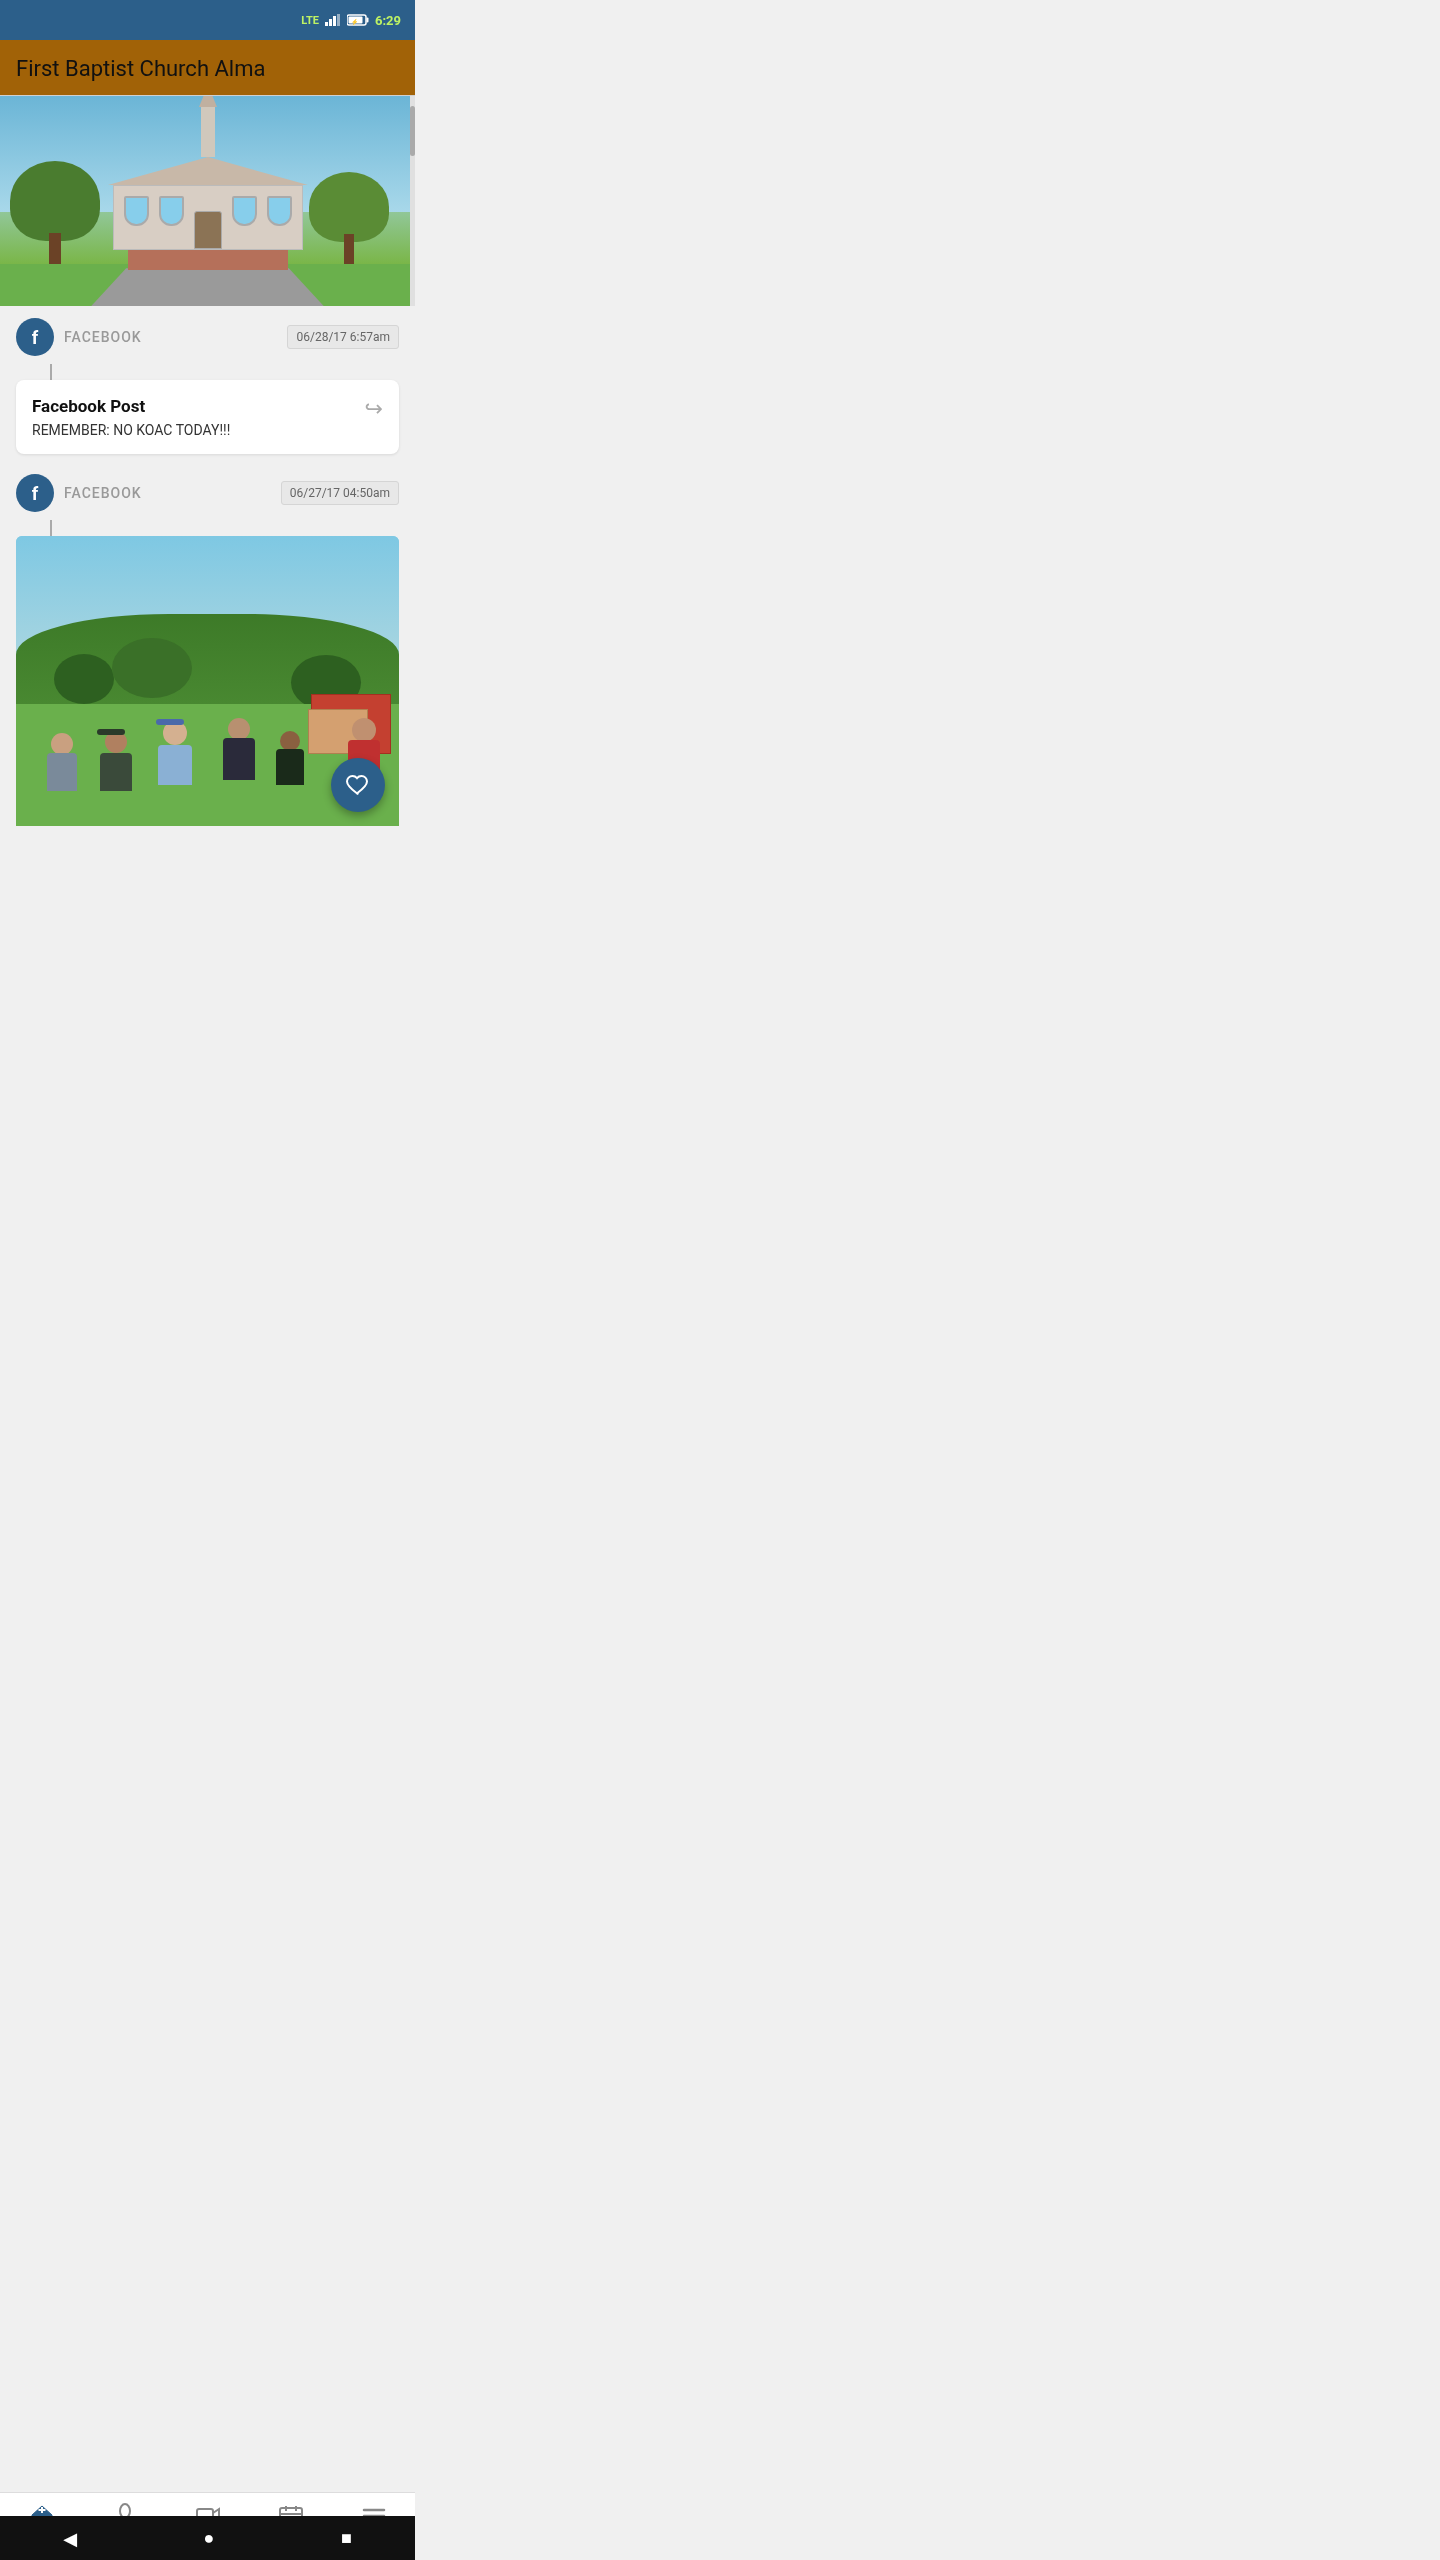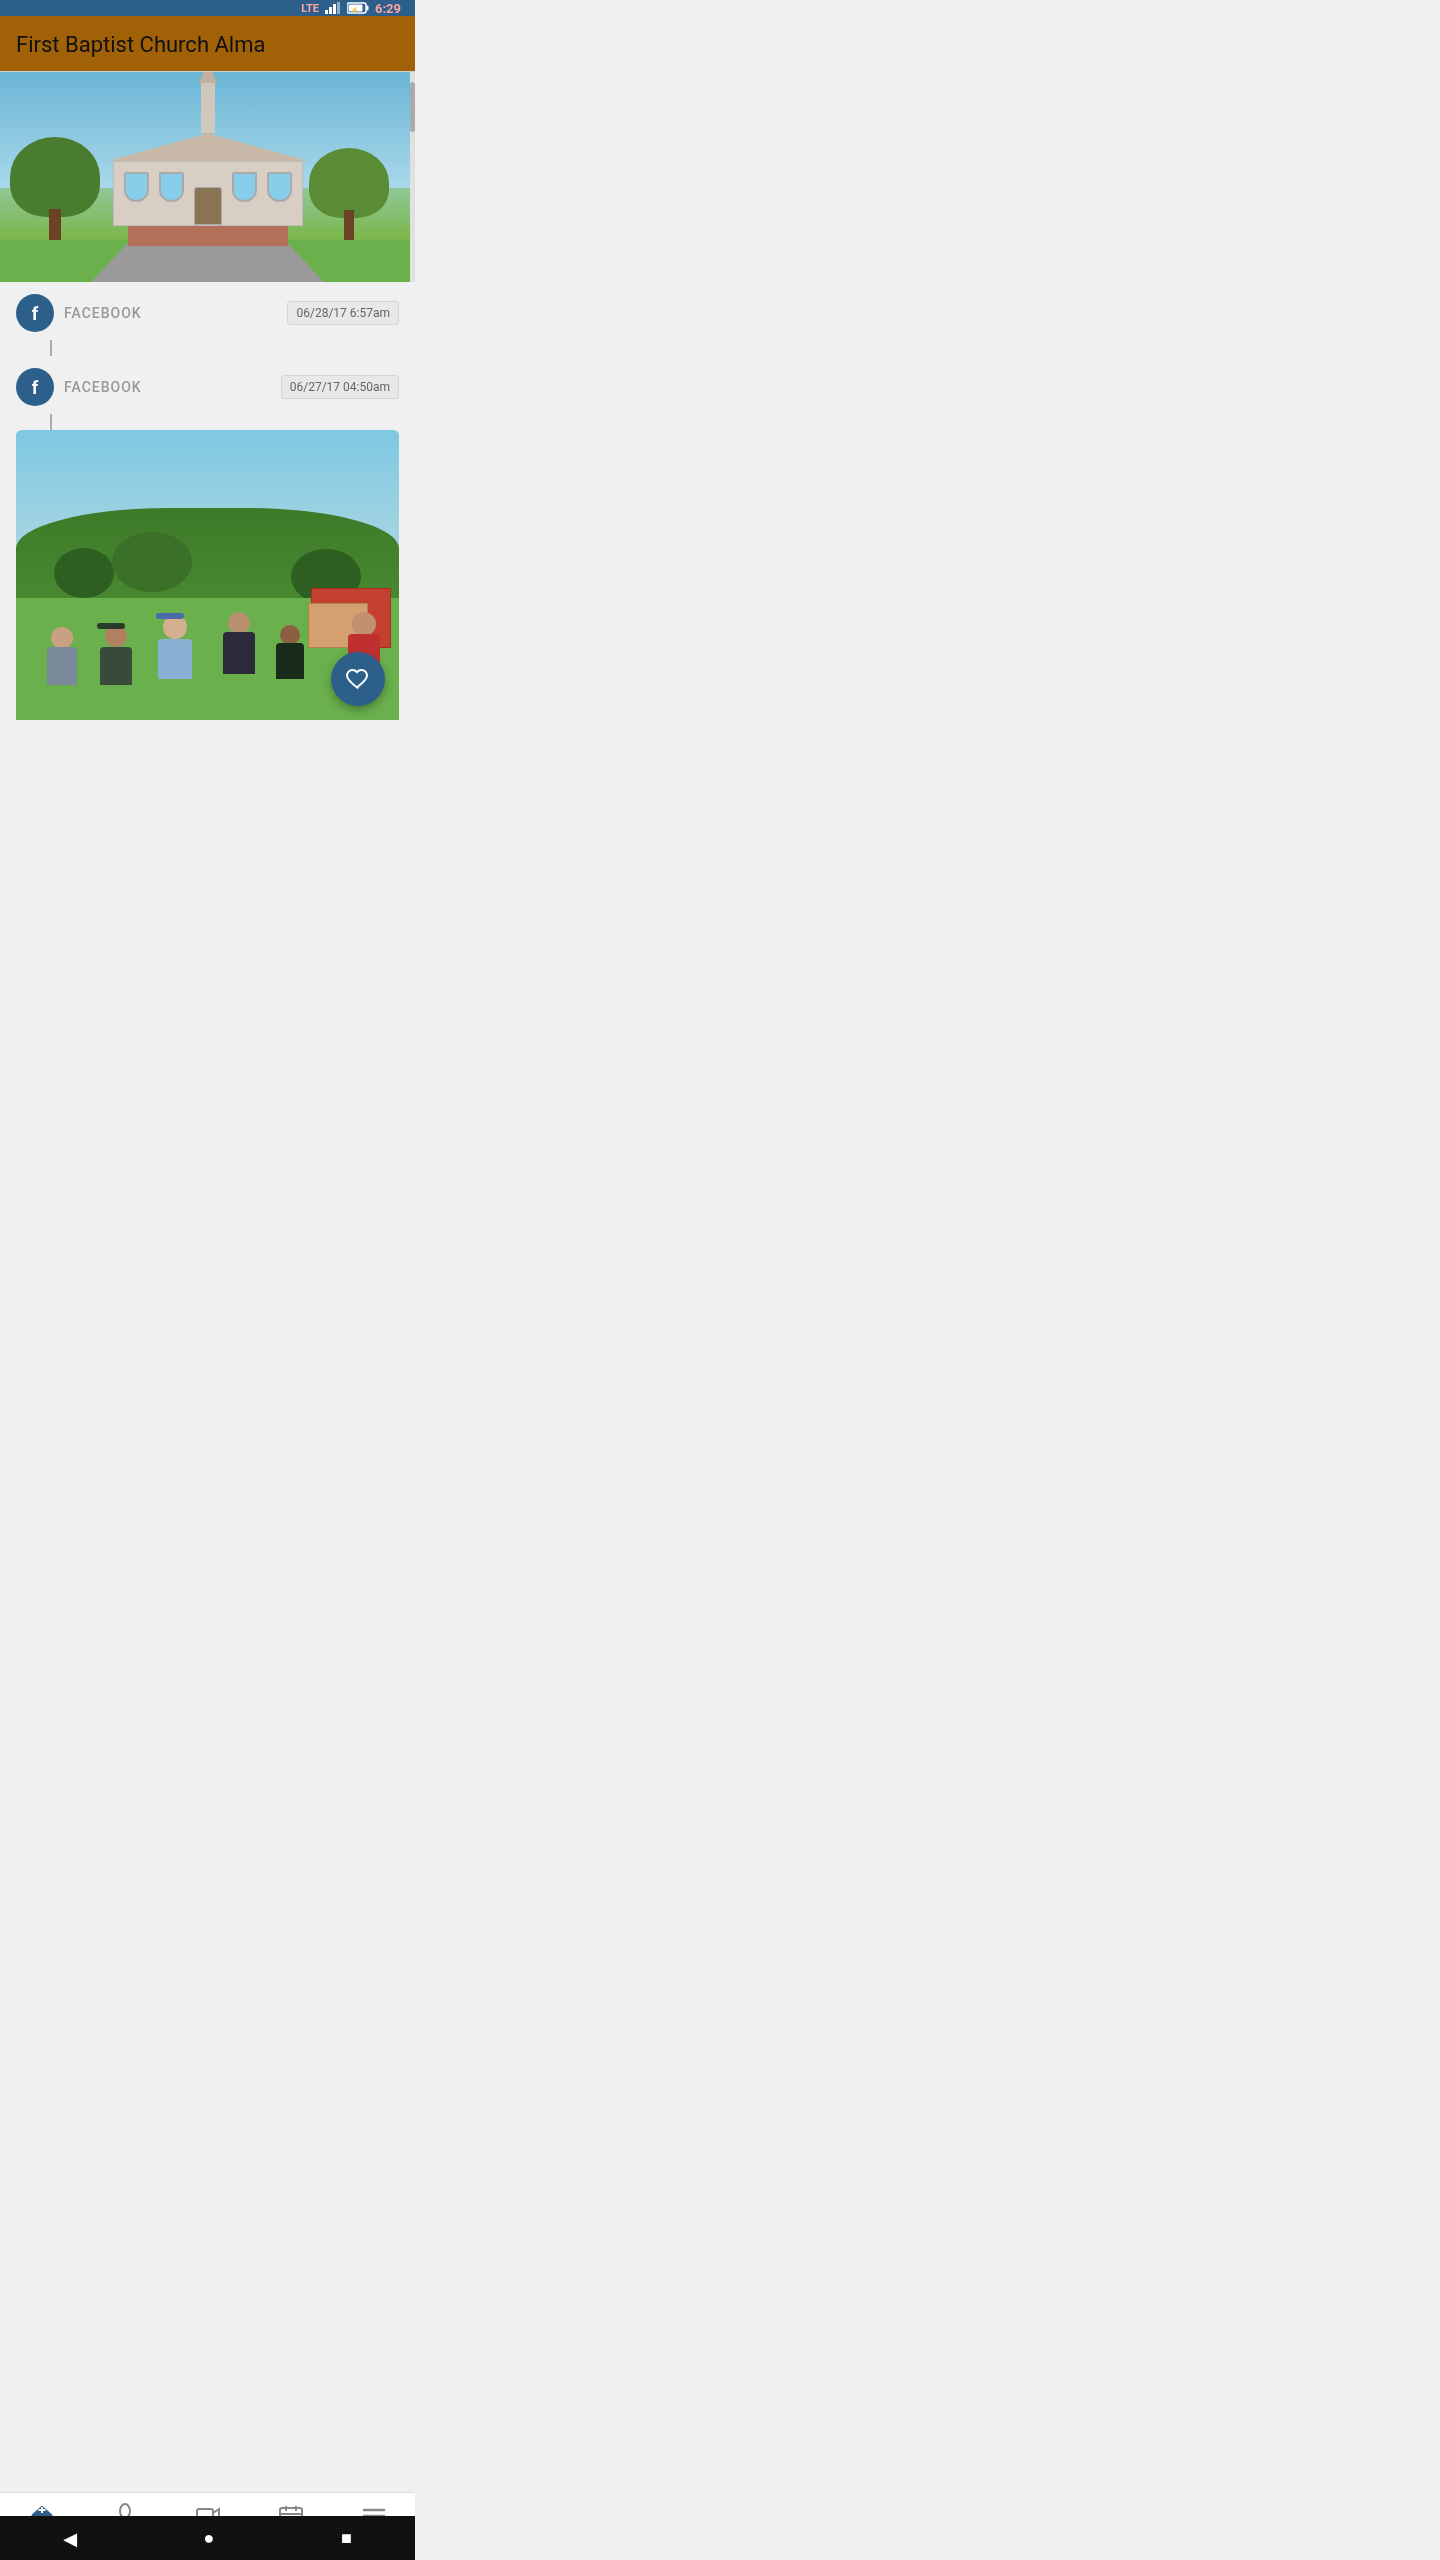--- a/index.html
+++ b/index.html
@@ -9,29 +9,29 @@
       min-height: 900px;
       font-family: 'Roboto', Arial, sans-serif;
       background: #f0f0f0;
       overflow-x: hidden;
       position: relative;
     }
 
     
     .status-bar {
       background: #2c5f8a;
-      color: #fca5a5;
+      color: #bef264;
       display: flex;
       justify-content: flex-end;
       align-items: center;
       padding: 6px 14px;
       gap: 6px;
       font-size: 13px;
       font-weight: bold;
-      height: 16px;
+      height: 40px;
     }
     .status-bar .lte { font-size: 11px; font-weight: bold; }
 
     
     .app-header {
       background: #a16207;
       padding: 16px 16px 14px 16px;
       border-bottom: 1px solid #d0d0d0;
     }
     .app-header h1 {
@@ -303,20 +303,27 @@
 
   <div class="feed-item">
     <div class="feed-meta">
       <div class="feed-meta-left">
         <div class="fb-icon">f</div>
         <span class="feed-source">FACEBOOK</span>
       </div>
       <span class="feed-timestamp">06/28/17 6:57am</span>
     </div>
     <div class="timeline-line"></div>
+    <div class="post-card">
+      <div class="post-card-content">
+        <div class="post-title">Facebook Post</div>
+        <div class="post-body">REMEMBER: NO KOAC TODAY!!!</div>
+      </div>
+      <div class="share-icon">↪</div>
+    </div>
   </div>
 
   <div class="feed-item">
     <div class="feed-meta">
       <div class="feed-meta-left">
         <div class="fb-icon">f</div>
         <span class="feed-source">FACEBOOK</span>
       </div>
       <span class="feed-timestamp">06/27/17 04:50am</span>
     </div>

